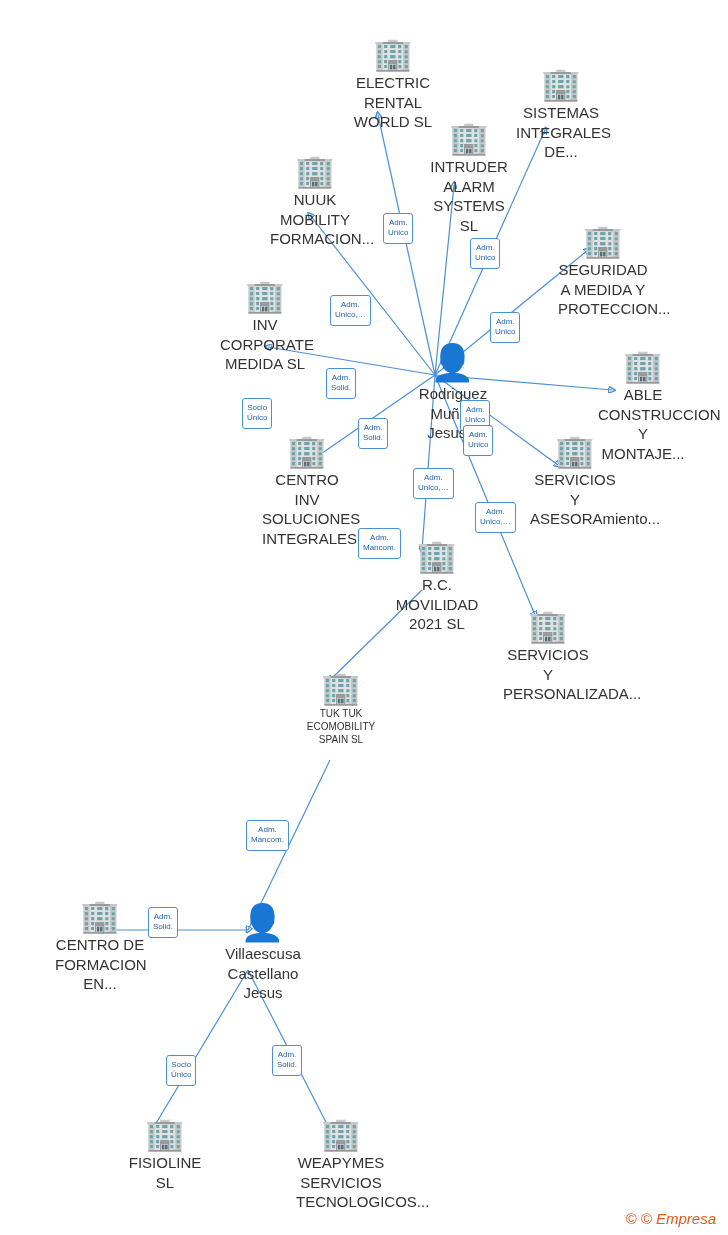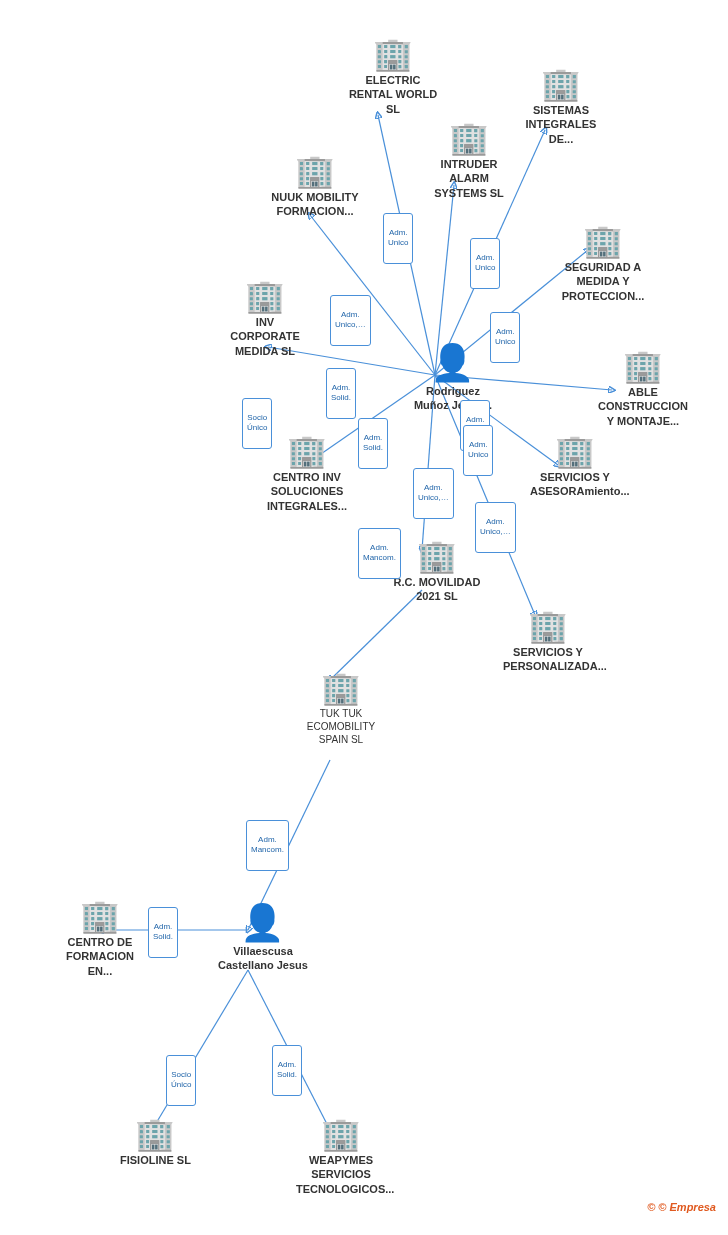--- a/index.html
+++ b/index.html
@@ -30,52 +30,51 @@
     }
     .building-icon.orange {
       color: #e05a20;
     }
     .person-icon {
       font-size: 36px;
       color: #888;
       line-height: 1;
     }
     .node-label {
-      font-size: 11px;
+      font-size: 15px;
       color: #333;
       margin-top: 3px;
       line-height: 1.3;
       max-width: 90px;
       text-align: center;
-      font-weight: 700;
+      font-weight: 400;
     }
     .node-label.bold {
       font-weight: 400;
       font-size: 10px;
     }
     .badge {
       position: absolute;
       border: 1px solid #4a90d9;
       color: #2266aa;
       background: #fff;
       border-radius: 3px;
       font-size: 8px;
-      padding: 14px 4px;
+      padding: 4px 4px;
       text-align: center;
       line-height: 1.3;
       white-space: nowrap;
     }
     .watermark {
       position: absolute;
-      bottom: 22px;
+      bottom: 8px;
       right: 12px;
-      font-size: 11px;
+      font-size: 15px;
       color: #555;
       font-style: italic;
-      font-weight: bold;
     }
     .watermark span {
       color: #e05a20;
     }
     svg.lines {
       position: absolute;
       top: 0;
       left: 0;
       width: 728px;
       height: 1235px;

